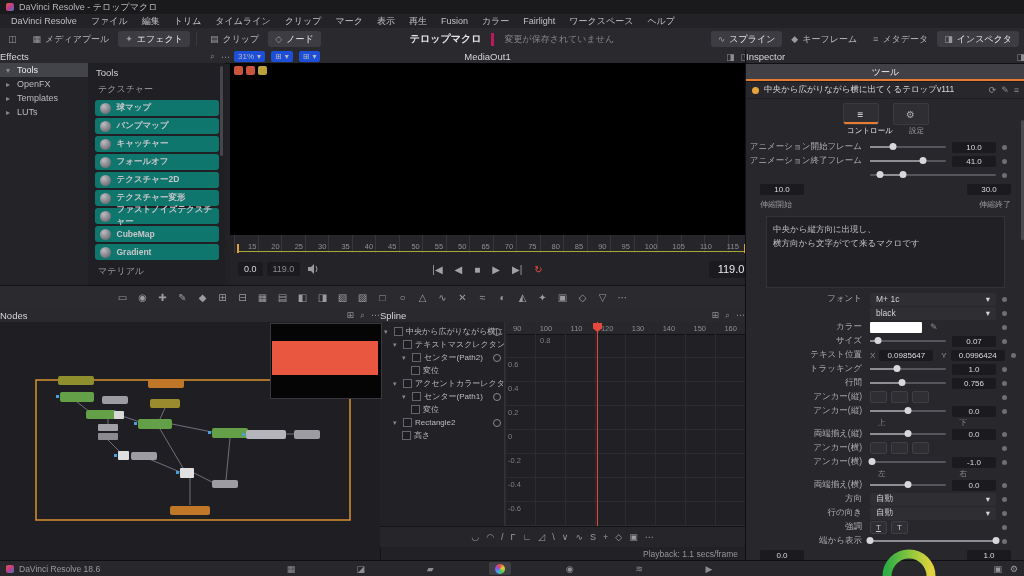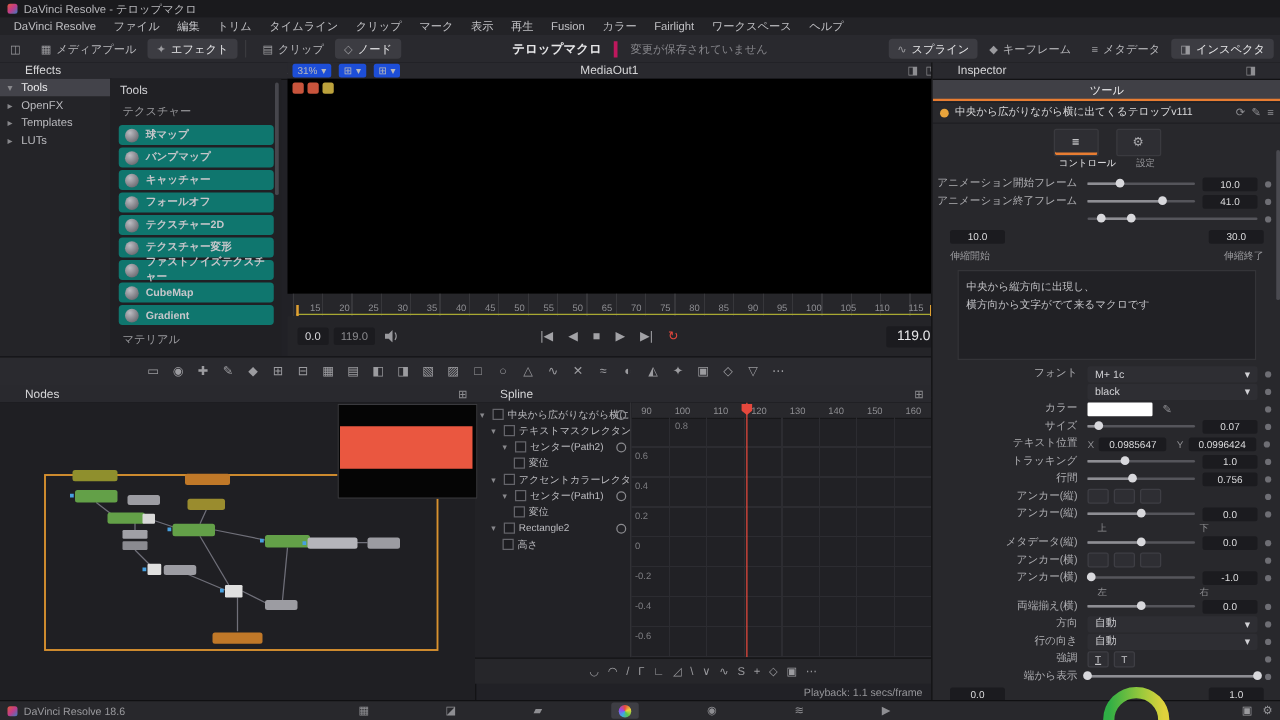--- a/index.html
+++ b/index.html
@@ -23,21 +23,21 @@
   .tbtn .tico{font-size:9px;color:#9a9a9e;}
   .tbtn.active{background:#3c3c42;color:#e8e8ea;}
   .tdiv{width:1px;height:14px;background:#3a3a3e;margin:0 5px;}
   .tcenter{position:absolute;left:0;top:28px;width:1024px;height:22px;display:flex;align-items:center;
            justify-content:center;gap:10px;pointer-events:none;}
   .ptitle{font-size:10px;color:#e6e6e8;font-weight:bold;}
   .pstatus{font-size:9px;color:#85858a;border-left:3px solid #be185d;padding-left:10px;}
   .tright{position:absolute;right:4px;top:28px;height:22px;display:flex;align-items:center;}
   
   .phead{background:#29292e;border-bottom:1px solid #121214;display:flex;align-items:center;
-         font-size:9.5px;color:#d6d6d8;padding:0 20px;gap:6px;}
+         font-size:9.5px;color:#d6d6d8;padding:0 0;gap:6px;}
   .phead .sp{flex:1;}
   .hico{color:#8e8e92;font-size:9px;}
   
   .fx-tree{left:0;top:63px;width:88px;height:222px;background:#242428;border-right:1px solid #141416;}
   .fx-item{display:flex;align-items:center;gap:3px;height:14px;padding-left:6px;font-size:9px;color:#bcbcc0;}
   .fx-item.sel{background:#43434a;color:#ececee;}
   .fx-item .chv{color:#88888c;font-size:8px;width:8px;}
   .tools-list{left:88px;top:63px;width:137px;height:222px;background:#202024;overflow:hidden;}
   .tl-title{font-size:9.5px;color:#d0d0d4;padding:4px 0 2px 8px;}
   .tl-cat{font-size:9px;color:#9a9a9e;padding:3px 0 2px 10px;}
@@ -108,21 +108,21 @@
   .itab.active{background:#404046;color:#ececee;box-shadow:inset 0 -2px 0 #e87d32;}
   .node-row{display:flex;align-items:center;gap:5px;height:16px;padding:0 6px;border-bottom:1px solid #1e1e22;}
   .ndot{width:7px;height:7px;border-radius:50%;background:#e8a43c;flex-shrink:0;}
   .ntitle{font-size:8.5px;color:#dadadc;flex:1;white-space:nowrap;overflow:hidden;}
   .subtabs{display:flex;justify-content:center;gap:14px;padding:4px 0 1px;}
   .stab{width:34px;height:20px;background:#2e2e33;border:1px solid #3a3a3f;border-radius:2px;
         display:flex;align-items:center;justify-content:center;color:#aaaaae;font-size:10px;}
   .stab.active{box-shadow:inset 0 -2px 0 #e87d32;color:#ececee;}
   .stlabels{display:flex;justify-content:center;gap:16px;font-size:7.5px;color:#9a9a9e;padding-bottom:4px;}
   .stlabels .on{color:#e4e4e6;}
-  .irow{display:flex;align-items:center;height:14px;padding:0 8px 0 0;}
+  .irow{display:flex;align-items:center;height:14px;padding:0 18px 0 0;}
   .ilabel{width:116px;text-align:right;margin-right:8px;font-size:8.5px;color:#aeaeb2;flex-shrink:0;
           white-space:nowrap;overflow:hidden;}
   .slider{flex:1;height:2px;background:#55555b;position:relative;border-radius:1px;}
   .slider .fill{position:absolute;left:0;top:0;height:2px;background:#8e8e94;}
   .hdl{position:absolute;top:-3px;width:7px;height:7px;border-radius:50%;background:#d8d8dc;transform:translateX(-50%);}
   .ival{width:44px;height:11px;background:#1b1b1f;border-radius:2px;color:#dcdcde;font-size:8px;
         display:flex;align-items:center;justify-content:center;margin-left:6px;flex-shrink:0;}
   .kf{width:5px;height:5px;border-radius:50%;background:#6e6e74;margin-left:6px;flex-shrink:0;}
   .dd{flex:1;display:flex;align-items:center;height:13px;background:#2e2e33;border-radius:2px;padding:0 6px;
       font-size:8.5px;color:#d2d2d6;}
@@ -721,21 +721,21 @@
           <span class="hdl" style="left:50%;"></span>
         </span>
       <span class="ival">0.0</span>
       <span class="kf"></span>
     </div>
     <div class="minmax">
       <span>上</span>
         <span>下</span>
     </div>
     <div class="irow">
-      <span class="ilabel">メタデータ(縦)</span>
+      <span class="ilabel">両端揃え(縦)</span>
       <span class="slider">
           <span class="fill" style="width:50%;"></span>
           <span class="hdl" style="left:50%;"></span>
         </span>
       <span class="ival">0.0</span>
       <span class="kf"></span>
     </div>
     <div class="irow">
       <span class="ilabel">アンカー(横)</span>
       <span class="seg">

